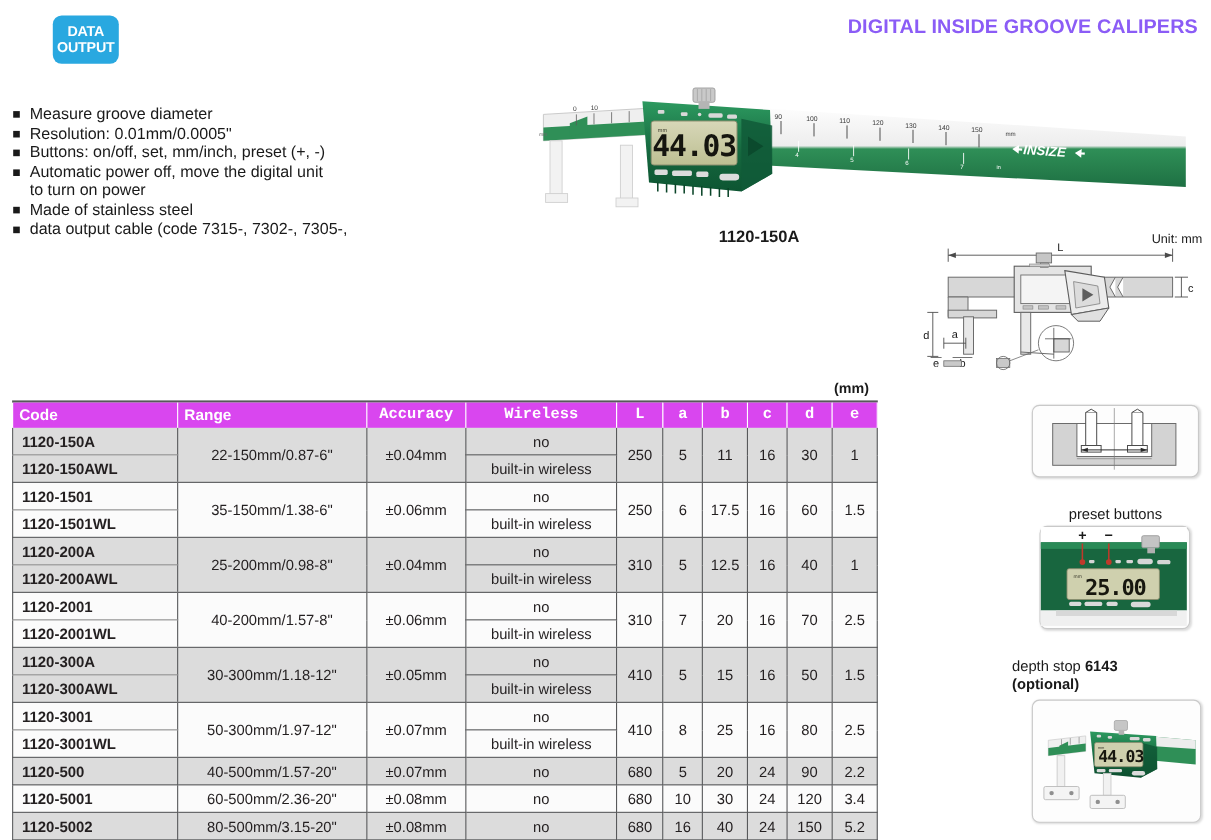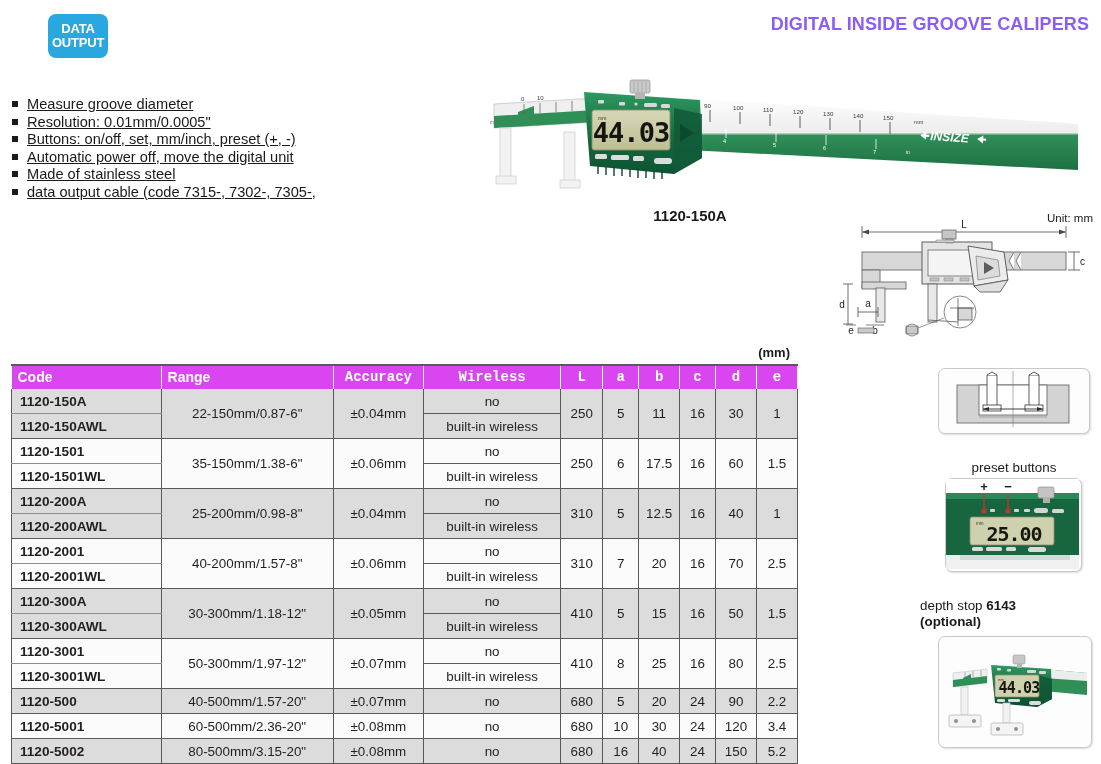--- a/index.html
+++ b/index.html
@@ -20,21 +20,21 @@
   }
   
   #page-title{
     position:absolute;right:12px;top:14px;
     font-size:18px;font-weight:bold;letter-spacing:0.1px;
     color:#8b5cf6;white-space:nowrap;
   }
   
   #feature-list{
     position:absolute;left:10px;top:96px;width:390px;
-    font-size:14.6px;line-height:16.6px;color:#1a1a1a;text-decoration:underline;
+    font-size:14.6px;line-height:16.6px;color:#1a1a1a;
   }
   #feature-list .feat{
     position:relative;padding-left:17px;margin-bottom:1px;
   }
   #feature-list .feat .bullet{
     position:absolute;left:2px;top:5px;width:6px;height:6px;background:#1a1a1a;
   }
   #feature-list .feat .cont{display:block;padding-left:0;}
   
   #product-photo{position:absolute;left:478px;top:62px;width:610px;height:145px;}
@@ -121,20 +121,21 @@
     <span class="bullet"></span>
     <span>Resolution: 0.01mm/0.0005"</span>
   </div>
   <div class="feat">
     <span class="bullet"></span>
     <span>Buttons: on/off, set, mm/inch, preset (+, -)</span>
   </div>
   <div class="feat">
     <span class="bullet"></span>
     <span>Automatic power off, move the digital unit</span>
+    <span class="cont">to turn on power</span>
   </div>
   <div class="feat">
     <span class="bullet"></span>
     <span>Made of stainless steel</span>
   </div>
   <div class="feat">
     <span class="bullet"></span>
     <span class="cont">data output cable (code 7315-, 7302-, 7305-,</span>
   </div>
 </div>

